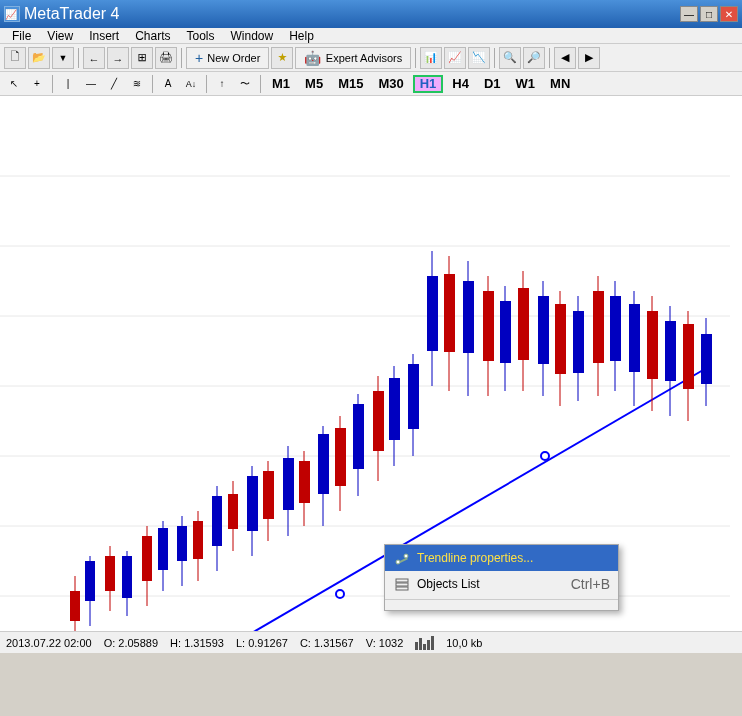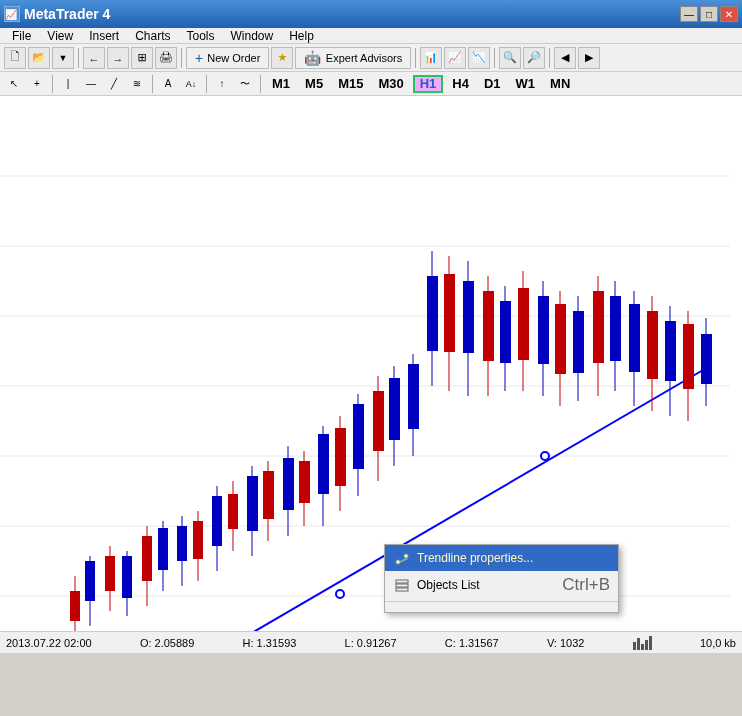--- a/index.html
+++ b/index.html
@@ -10,21 +10,21 @@
       height: 28px;
       background: linear-gradient(to bottom, #4a90d9, #2060b0);
       display: flex;
       align-items: center;
       justify-content: space-between;
       padding: 0 4px;
       color: white;
     }
     .title-bar-left { display: flex; align-items: center; gap: 4px; }
     .title-bar-icon { width: 16px; height: 16px; background: #4a90d9; border: 1px solid #80b0e0; display: flex; align-items: center; justify-content: center; font-size: 10px; }
-    .title-bar-text { font-size: 14px; font-weight: bold; }
+    .title-bar-text { font-size: 16px; font-weight: normal; }
     .title-bar-controls { display: flex; gap: 2px; }
     .tb-btn {
       width: 18px; height: 16px; background: #d4d0c8; border: 1px solid #888; display: flex; align-items: center; justify-content: center; font-size: 10px; color: #000; cursor: pointer;
     }
     .tb-btn.close { background: #e05040; color: white; }
 
     
     .menu-bar {
       height: 16px;
       background: #f0f0f0;
@@ -106,36 +106,35 @@
       z-index: 100;
     }
     .cm-item {
       display: flex;
       align-items: center;
       padding: 4px 8px;
       cursor: pointer;
       font-size: 12px;
       position: relative;
     }
-    .cm-item.highlighted { background: #316ac5; color: #fef9c3; }
+    .cm-item.highlighted { background: #316ac5; color: #fde047; }
     .cm-item-icon { width: 18px; height: 18px; margin-right: 6px; display: flex; align-items: center; justify-content: center; flex-shrink: 0; }
-    .cm-shortcut { margin-left: auto; color: #666; font-size: 17px; }
+    .cm-shortcut { margin-left: auto; color: #666; font-size: 14px; }
     .cm-sep { height: 1px; background: #ccc; margin: 2px 0; }
 
     
     .status-bar {
       height: 22px;
       background: #f0f0f0;
       border-top: 1px solid #ccc;
       display: flex;
       align-items: center;
       padding: 0 6px;
       font-size: 11px;
       gap: 12px;
-      justify-content: space-between;
     }
     .status-item { display: flex; align-items: center; gap: 3px; }
     .status-chart-icon { display: flex; gap: 1px; align-items: flex-end; }
     .bar-item { width: 3px; background: #555; }
   </style>
 </head>
 <body>
 
 <div class="title-bar">
   <div class="title-bar-left">

